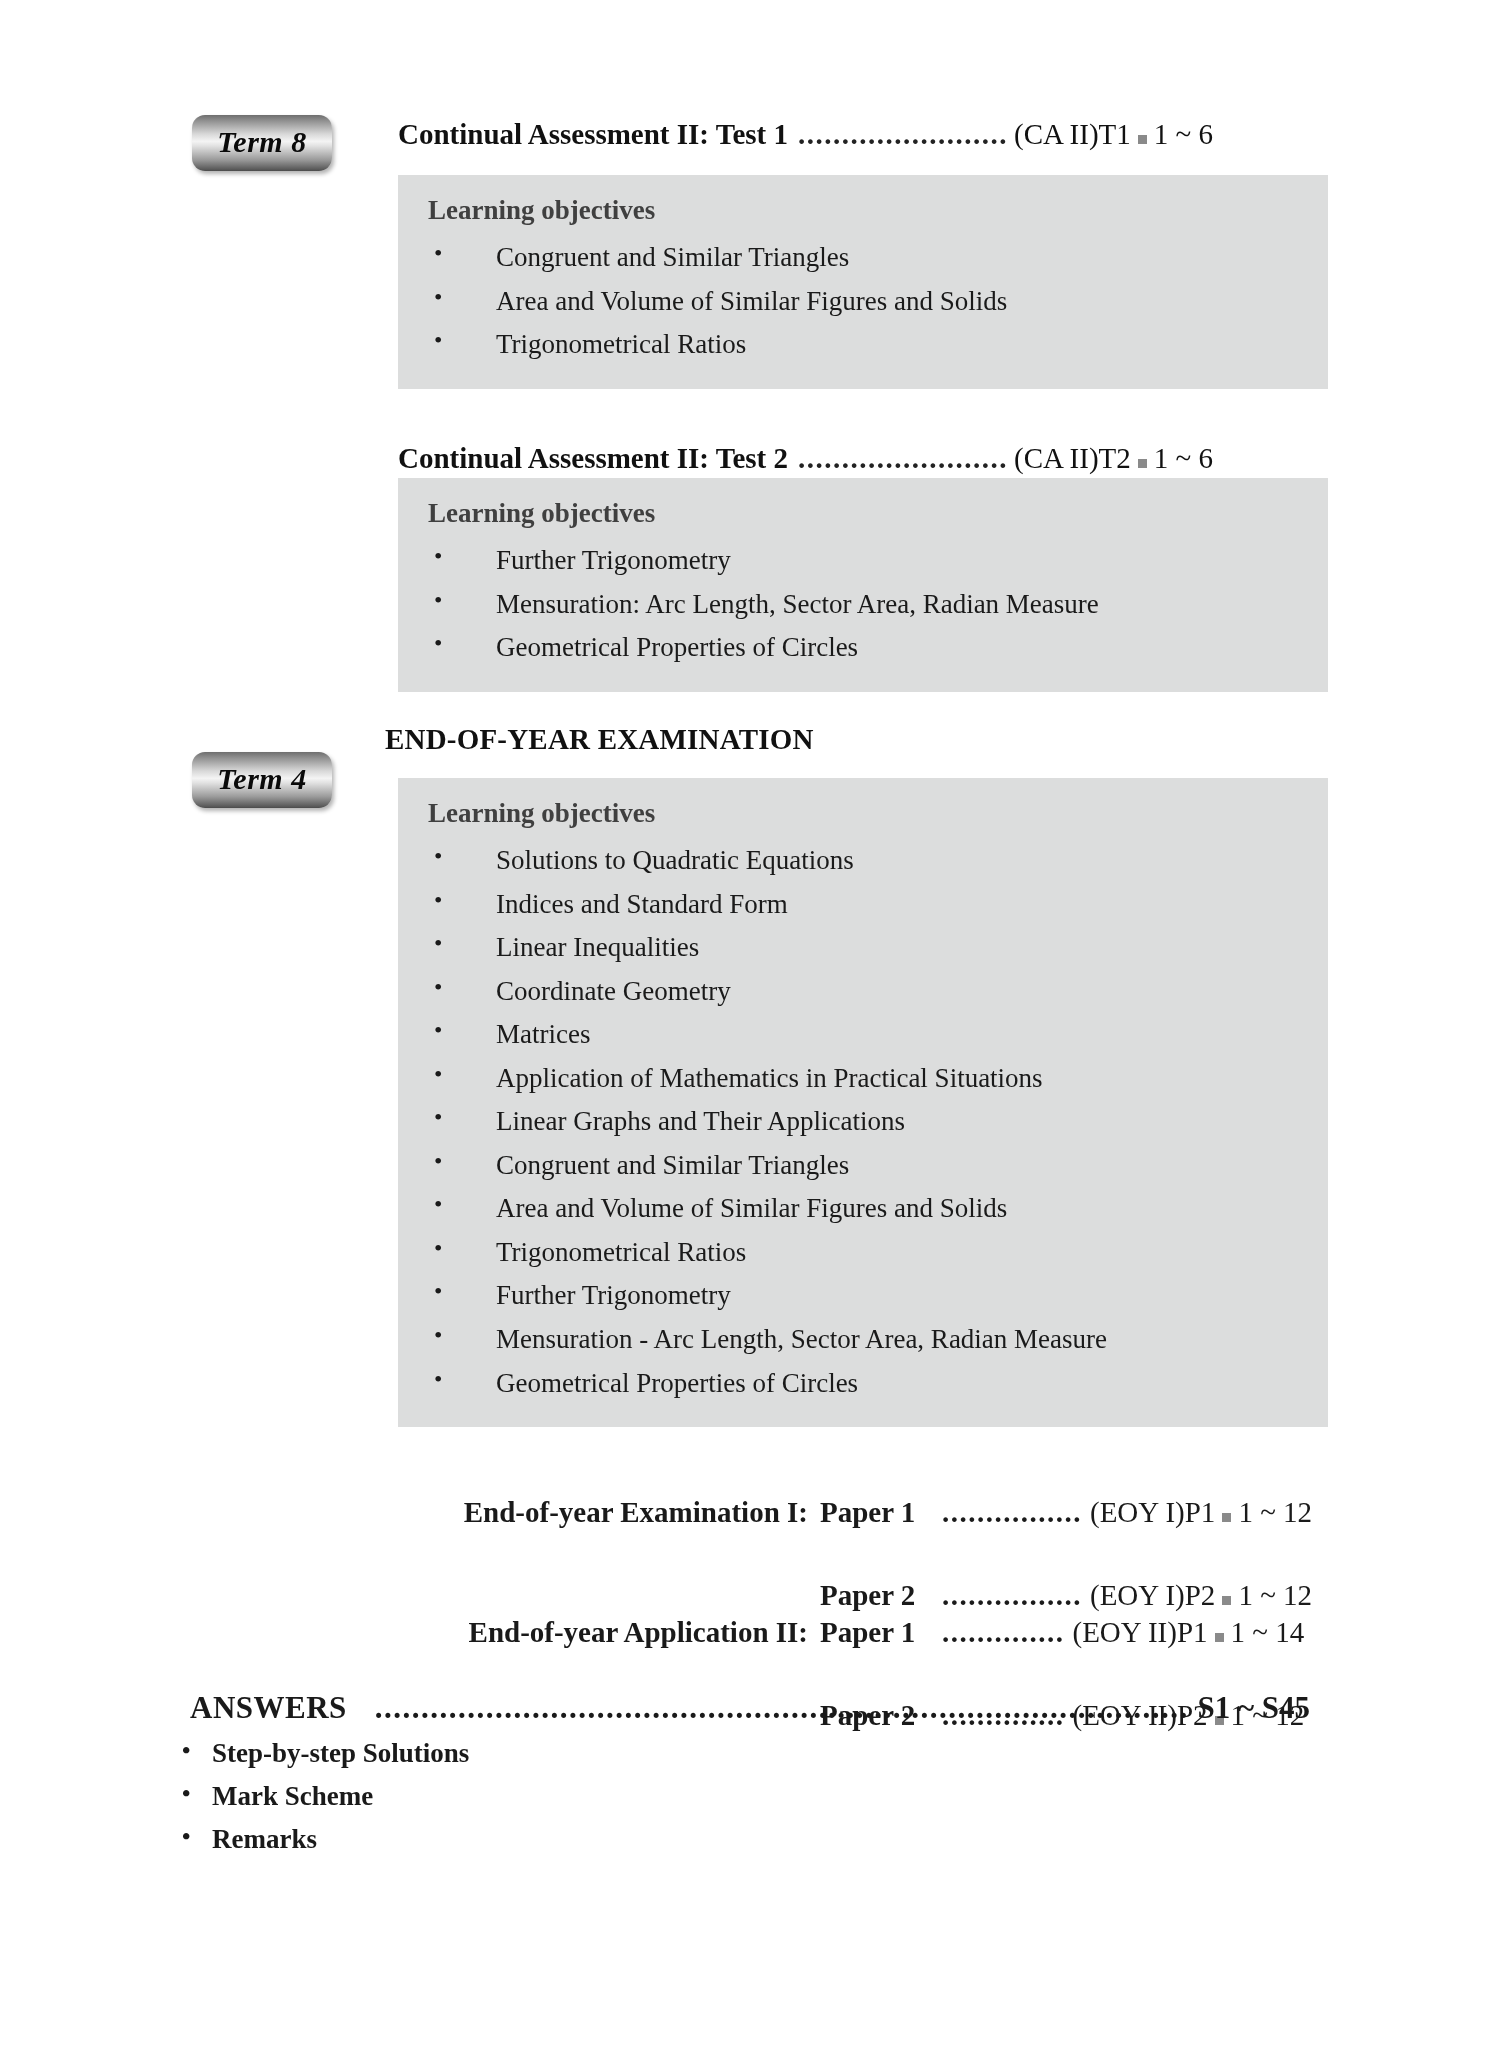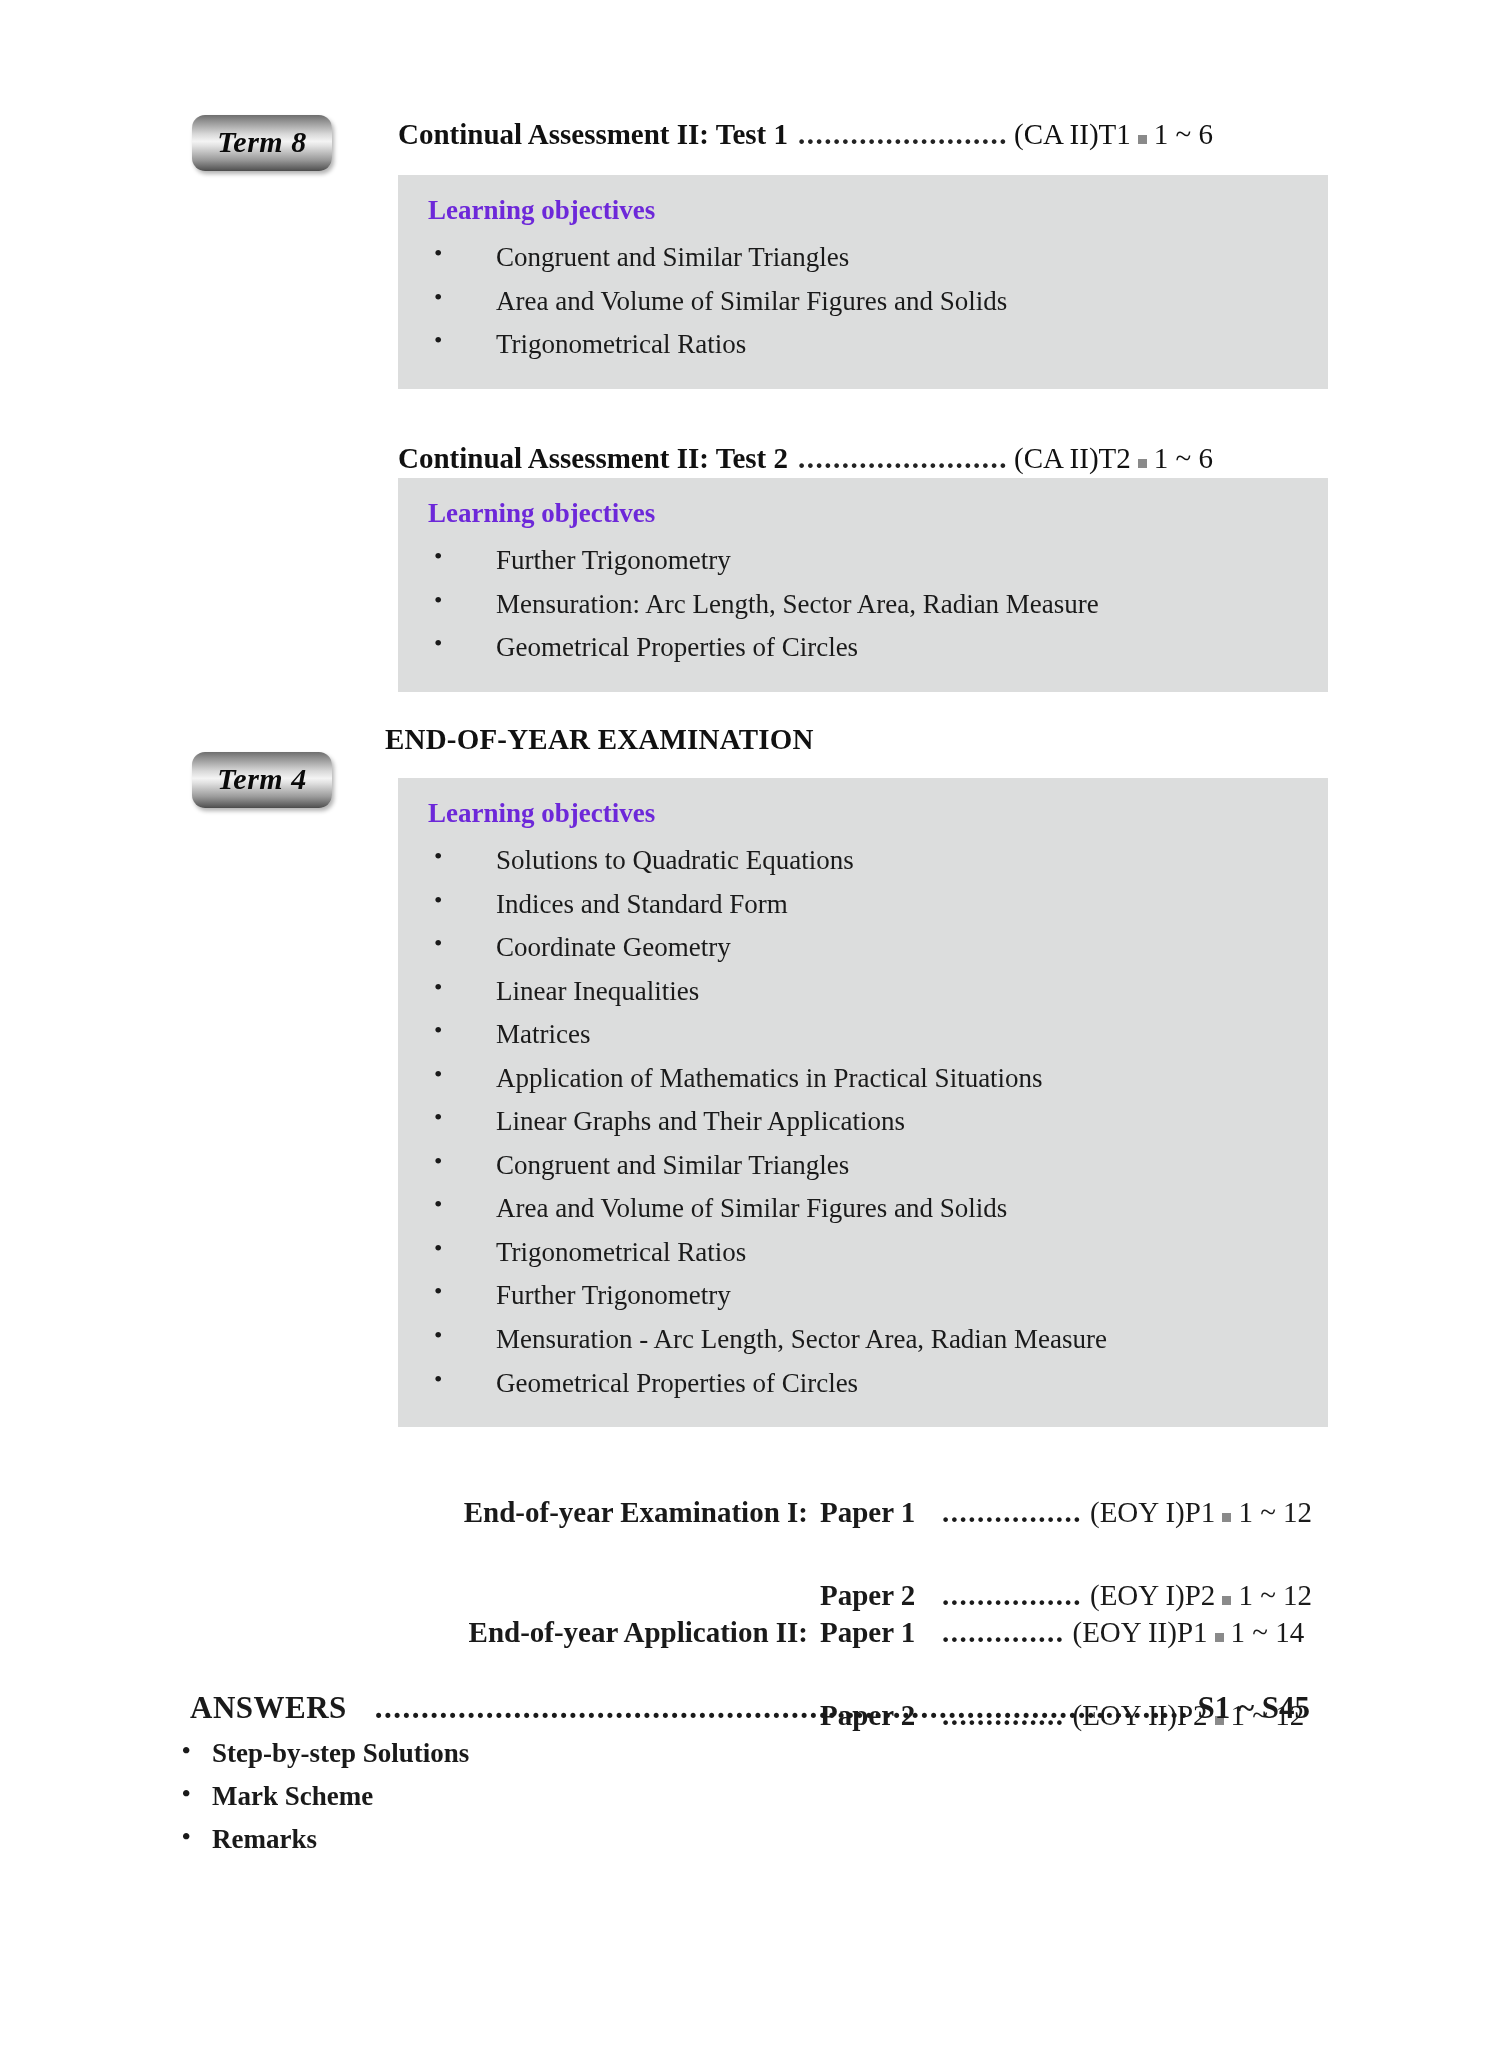--- a/index.html
+++ b/index.html
@@ -103,21 +103,21 @@
     left: 398px;
     width: 930px;
     background: #dcdddd;
     box-sizing: border-box;
     padding: 16px 0 18px 0;
   }
   .obj-title {
     font-weight: bold;
     font-size: 27px;
     margin: 4px 0 14px 30px;
-    color: #6d28d9;
+    color: #404040;
   }
   .obj-list {
     list-style: none;
     margin: 0;
     padding: 0;
   }
   .obj-list li {
     position: relative;
     font-size: 27px;
     line-height: 1.28;
@@ -268,22 +268,22 @@
       <span>Term 4</span>
     </div>
 
     <div class="section-head" style="left:385px; top:723px;">END-OF-YEAR EXAMINATION</div>
 
     <div class="obj-box" style="top:778px;">
       <div class="obj-title">Learning objectives</div>
       <ul class="obj-list">
         <li>Solutions to Quadratic Equations</li>
         <li>Indices and Standard Form</li>
+        <li>Linear Inequalities</li>
         <li>Coordinate Geometry</li>
-        <li>Linear Inequalities</li>
         <li>Matrices</li>
         <li>Application of Mathematics in Practical Situations</li>
         <li>Linear Graphs and Their Applications</li>
         <li>Congruent and Similar Triangles</li>
         <li>Area and Volume of Similar Figures and Solids</li>
         <li>Trigonometrical Ratios</li>
         <li>Further Trigonometry</li>
         <li>Mensuration - Arc Length, Sector Area, Radian Measure</li>
         <li>Geometrical Properties of Circles</li>
       </ul>

